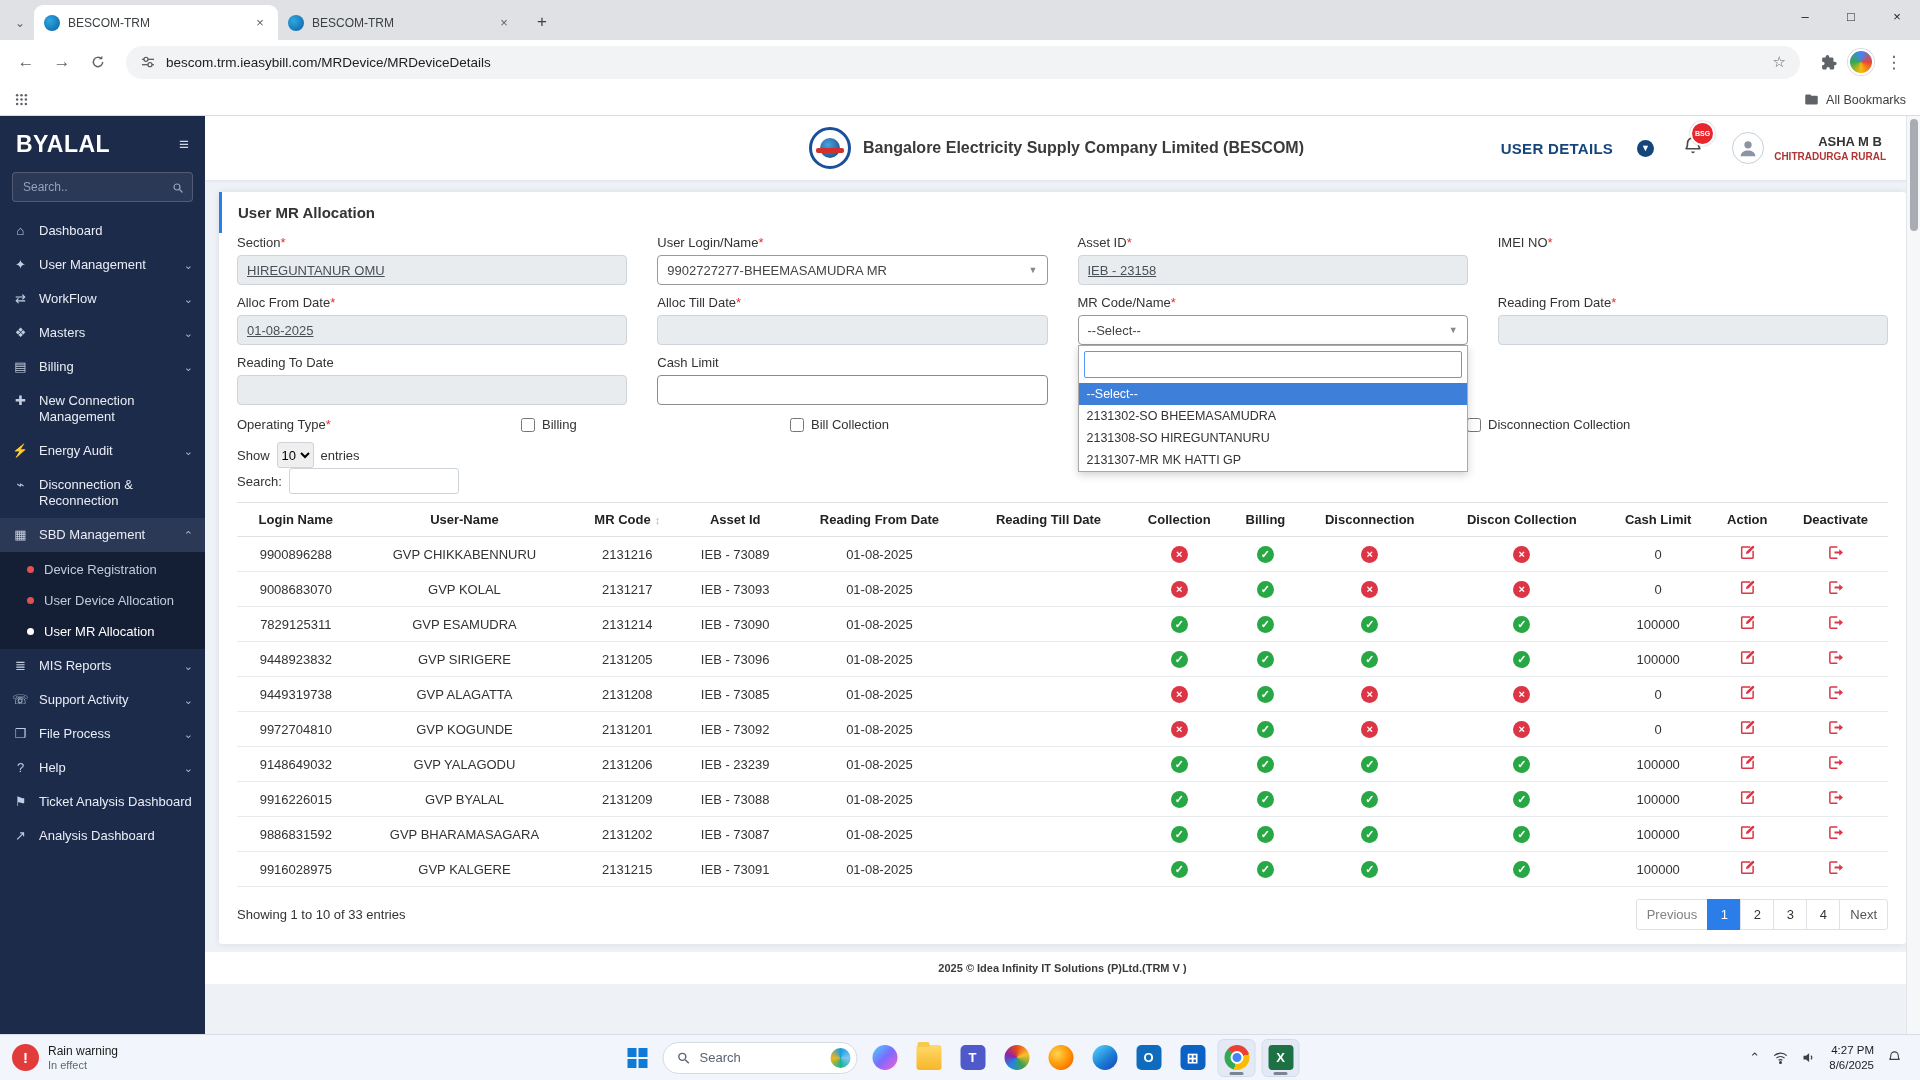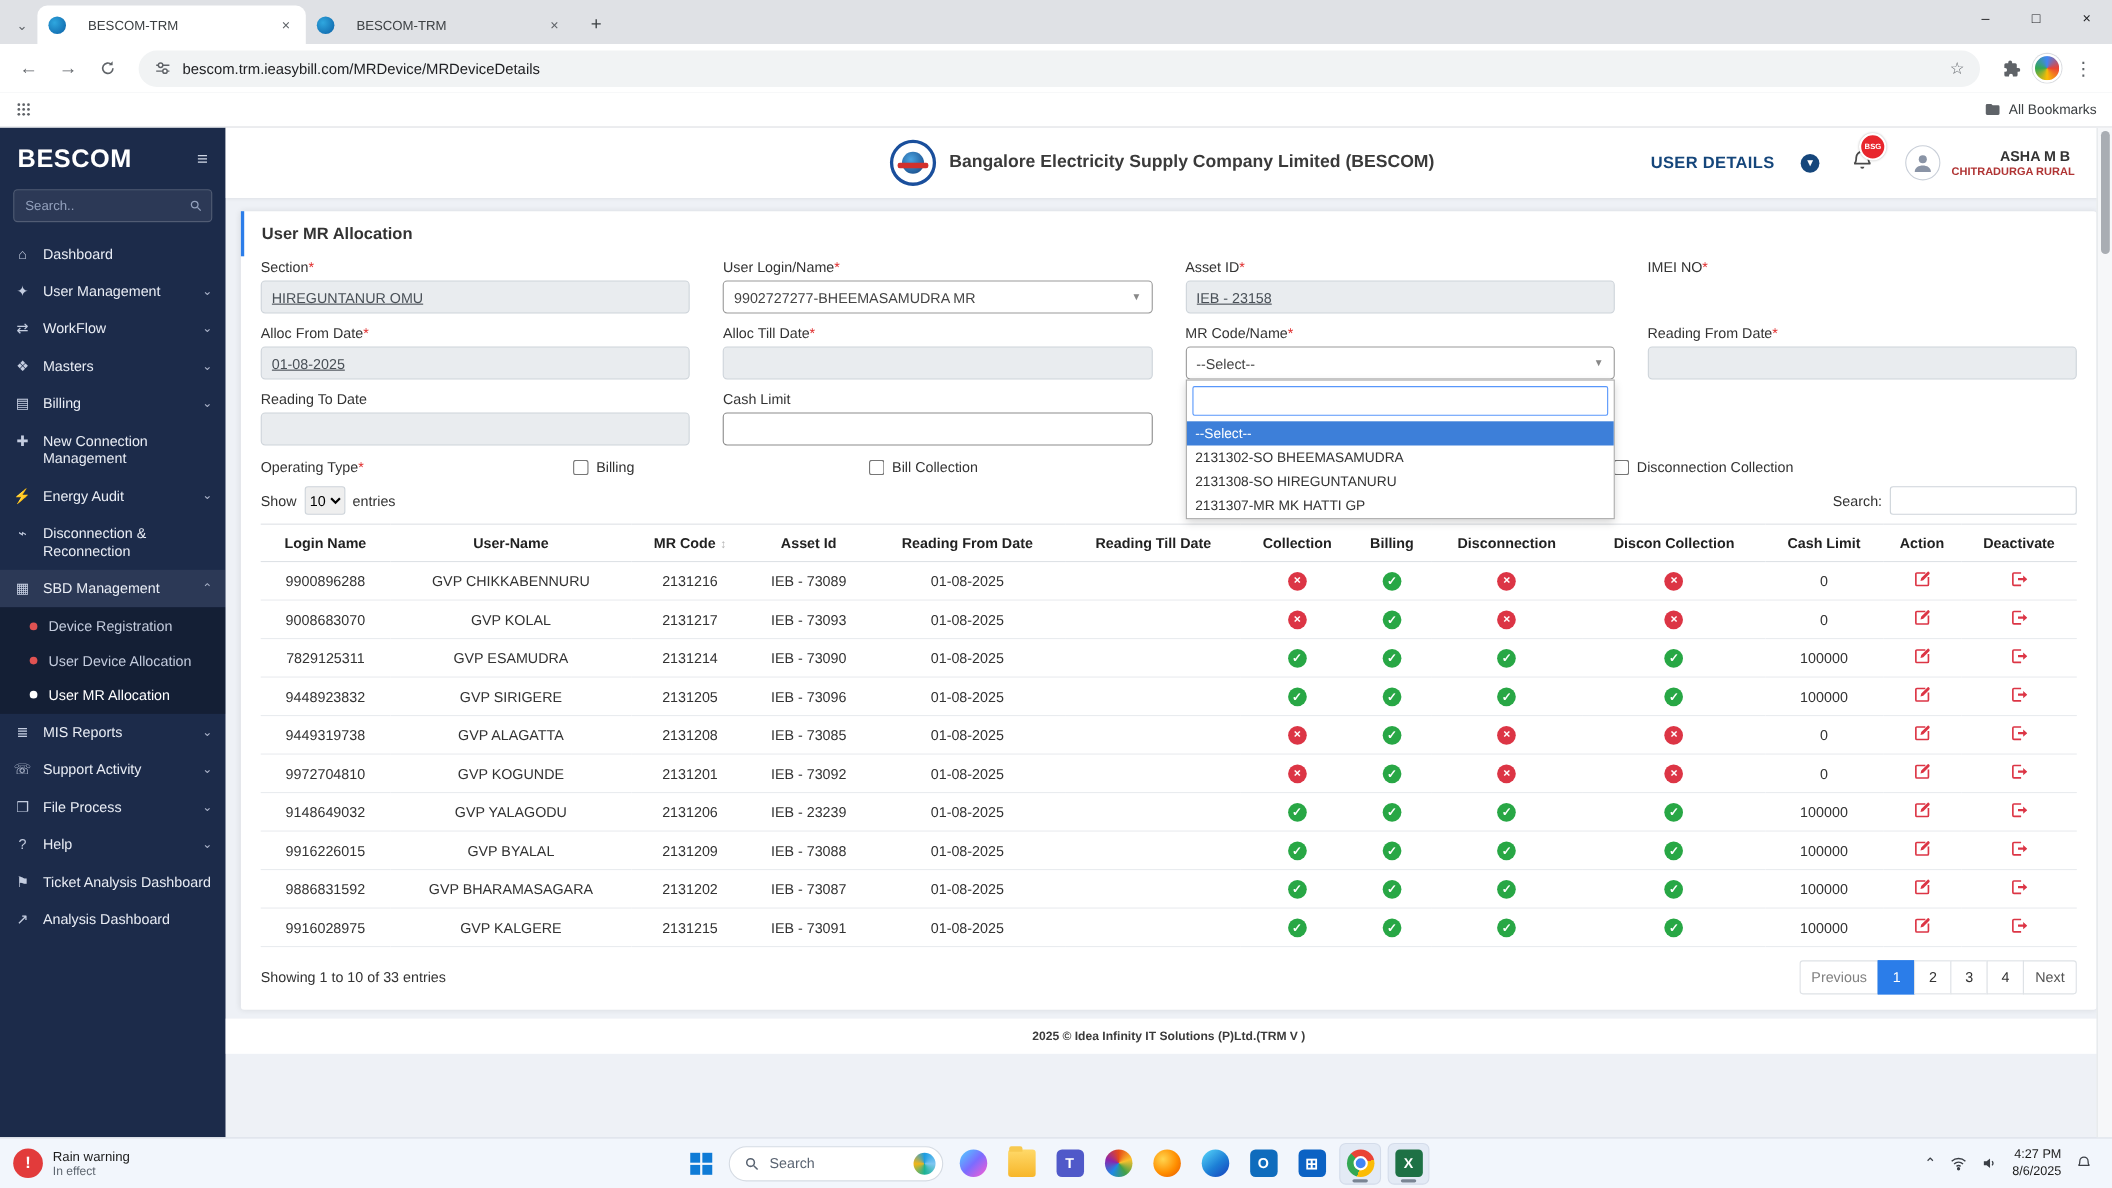--- a/index.html
+++ b/index.html
@@ -5,21 +5,21 @@
   * { box-sizing: border-box; margin: 0; padding: 0; }
   html,body { width:1920px; height:1080px; overflow:hidden; }
   body { font-family:"Liberation Sans", sans-serif; background:#dee1e6; display:flex; flex-direction:column; }
 
   
   .tabstrip { height:40px; background:#dfe1e5; display:flex; align-items:flex-end; padding:5px 8px 0 6px; position:relative; flex-shrink:0; }
   .tabsearch { width:28px; height:28px; margin-bottom:3px; display:flex; align-items:center; justify-content:center; color:#5f6368; font-size:12px; border-radius:50%; }
   .tab { width:244px; height:35px; display:flex; align-items:center; gap:8px; padding:0 10px; border-radius:9px 9px 0 0; color:#3c4043; font-size:12px; }
   .tab.active { background:#fff; }
   .tab .favicon { width:16px; height:16px; border-radius:50%; background:radial-gradient(circle at 35% 35%, #2fa7df, #0b5fa5); flex-shrink:0; }
-  .tab .tab-title { flex:1; white-space:nowrap; overflow:hidden;margin-left:12px; }
+  .tab .tab-title { flex:1; white-space:nowrap; overflow:hidden; }
   .tab .tab-close { color:#5f6368; font-size:13px; width:16px; height:16px; display:flex; align-items:center; justify-content:center; border-radius:50%; }
   .newtab { width:28px; height:28px; margin:0 0 4px 6px; display:flex; align-items:center; justify-content:center; color:#3c4043; font-size:17px; border-radius:50%; }
   .wincontrols { position:absolute; right:0; top:0; height:32px; display:flex; }
   .winbtn { width:46px; height:32px; display:flex; align-items:center; justify-content:center; color:#202124; font-size:13px; }
 
   .toolbar { height:44px; background:#fff; display:flex; align-items:center; padding:0 10px; gap:4px; flex-shrink:0; }
   .navbtn { width:32px; height:32px; border-radius:50%; display:flex; align-items:center; justify-content:center; color:#5f6368; font-size:17px; }
   .omnibox { flex:1; height:33px; background:#f1f3f4; border-radius:17px; display:flex; align-items:center; padding:0 14px; gap:10px; margin:0 8px; }
   .url { font-size:13.5px; color:#202124; }
   .omni-star { margin-left:auto; color:#5f6368; font-size:15px; }
@@ -92,21 +92,21 @@
   .oprow > :nth-child(3) { width:677px; }
   .oprow > :nth-child(4) { flex:1; }
   .cb-cell { display:flex; align-items:center; gap:7px; font-size:13px; color:#333; cursor:pointer; }
   .cb-cell input { width:14px; height:14px; }
 
   .btnrow { display:flex; justify-content:center; gap:10px; padding:16px 0 6px; }
   .btn { height:31px; padding:0 14px; border:none; border-radius:4px; color:#fff; font-size:13px; font-weight:bold; cursor:pointer; font-family:"Liberation Sans",sans-serif; }
   .btn.save { background:var(--save-green,#28a745); }
   .btn.reset { background:var(--reset-red,#dc3545); }
 
-  .tablectl { display:flex; justify-content:space-between; align-items:flex-start; padding:10px 18px 8px; }
+  .tablectl { display:flex; justify-content:space-between; align-items:flex-start; padding:10px 18px 8px;flex-direction:column; }
   .ctl-group { font-size:13px; color:#333; display:flex; align-items:center; gap:7px; }
   .ctl-group select { height:26px; border:1px solid #ced4da; border-radius:3px; font-size:13px; font-family:Liberation Sans, sans-serif; }
   .ctl-group input { height:26px; width:170px; border:1px solid #ced4da; border-radius:3px; padding:0 7px; font-size:13px; }
 
   table.dt { width:calc(100% - 36px); margin:0 18px; border-collapse:collapse; border-top:1px solid #dee2e6; }
   table.dt th { padding:9px 6px; font-size:13px; color:#222; font-weight:bold; text-align:center; border-bottom:1px solid #dee2e6; cursor:pointer; }
   table.dt td { padding:8px 6px; font-size:13px; color:#333; text-align:center; border-bottom:1px solid #e9ecef; }
   .sort { color:#b5b5b5; font-size:11px; margin-left:4px; }
   .st { display:inline-flex; width:17px; height:17px; border-radius:50%; color:#fff; font-size:11px; align-items:center; justify-content:center; font-weight:bold; }
   .st.ok { background:var(--check-green,#28a745); }
@@ -235,21 +235,21 @@
         <path fill="#5f6368" d="M10 4l2 2h8a2 2 0 0 1 2 2v10a2 2 0 0 1-2 2H4a2 2 0 0 1-2-2V6a2 2 0 0 1 2-2z"></path>
       </svg>
     <span>All Bookmarks</span>
   </div>
 </div>
 
 <div class="app">
 
   <div class="sidebar">
     <div class="brand">
-      <span class="brand-text">BESCOM</span>
+      <span class="brand-text">BYALAL</span>
       <span class="burger">≡</span>
     </div>
     <div class="side-search">
       <input type="text" placeholder="Search.." style="">
       <span class="mag">
         <svg width="12" height="12" viewBox="0 0 24 24">
             <circle cx="10" cy="10" r="6" fill="none" stroke="currentColor" stroke-width="2.4"></circle>
             <line x1="15" y1="15" x2="21" y2="21" stroke="currentColor" stroke-width="2.4"></line>
           </svg>
       </span>

